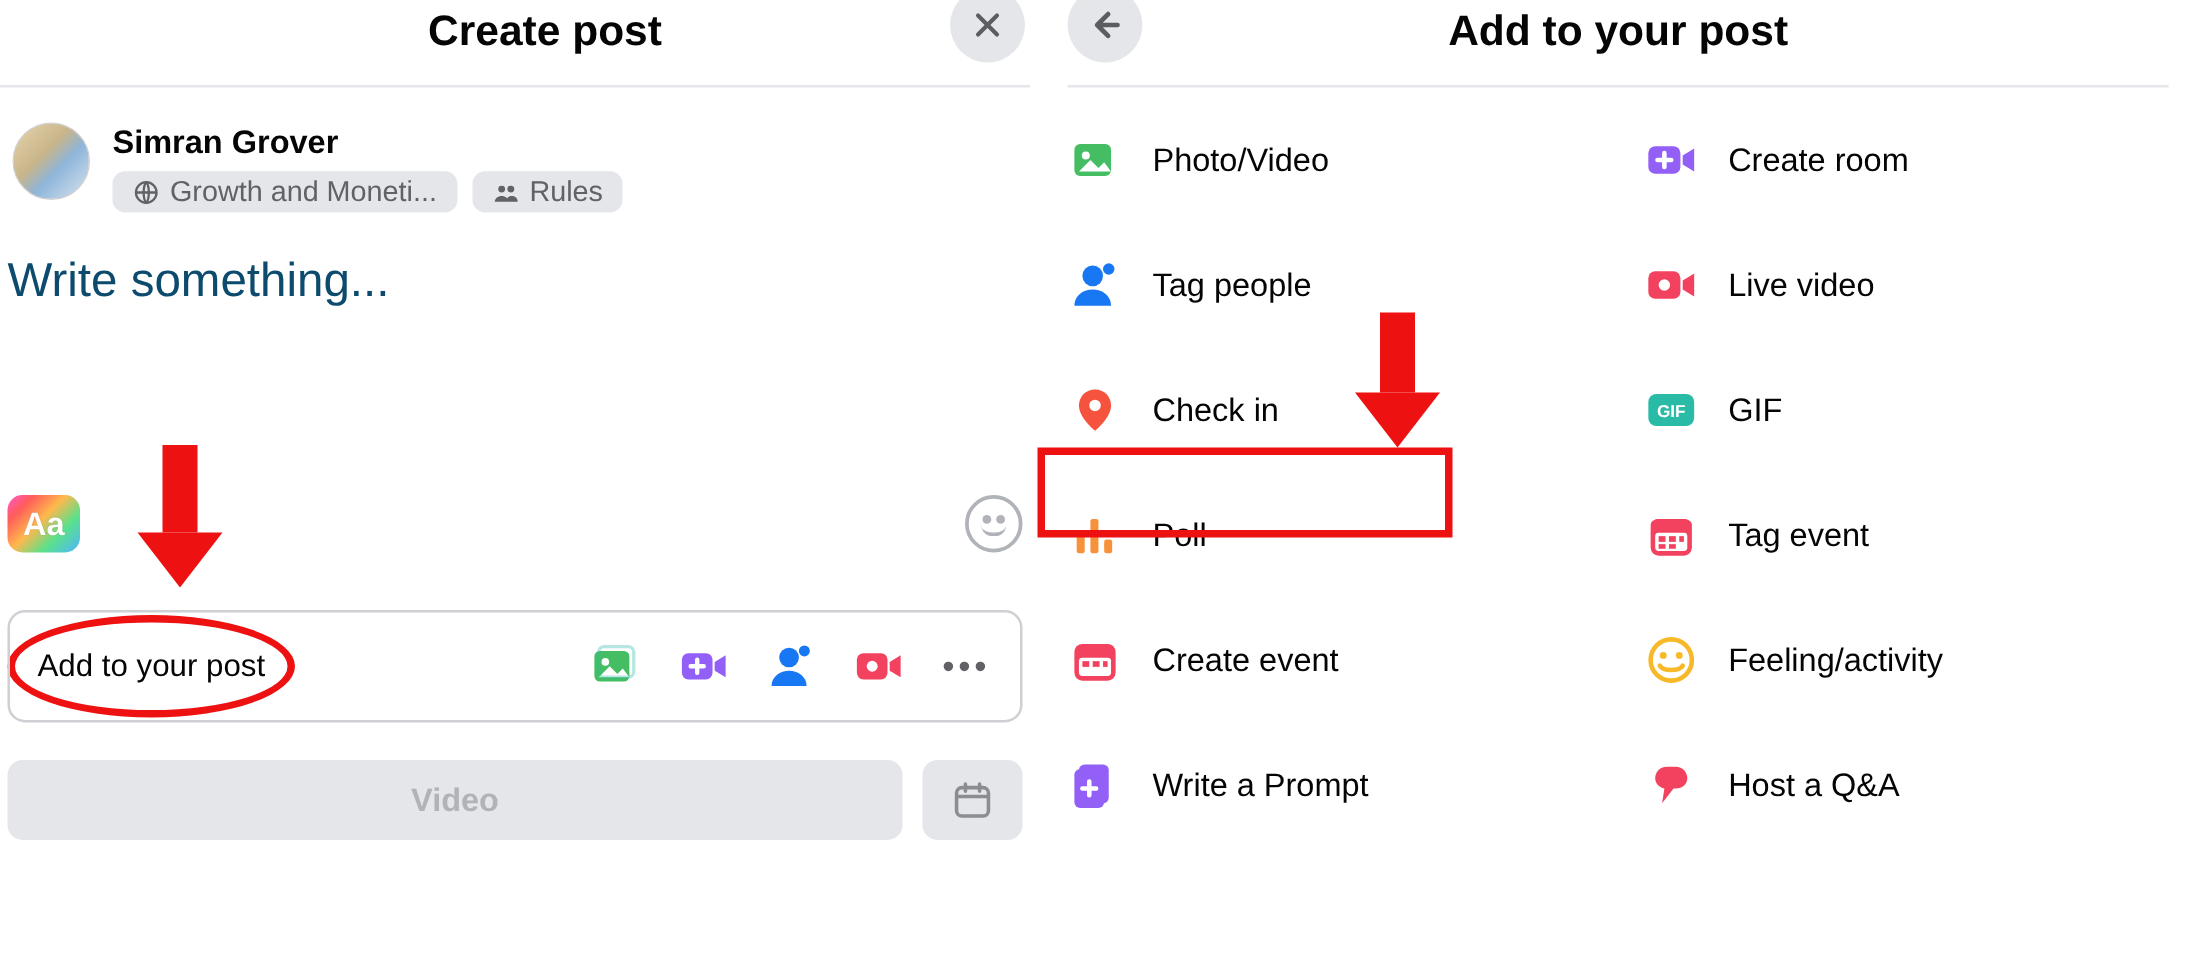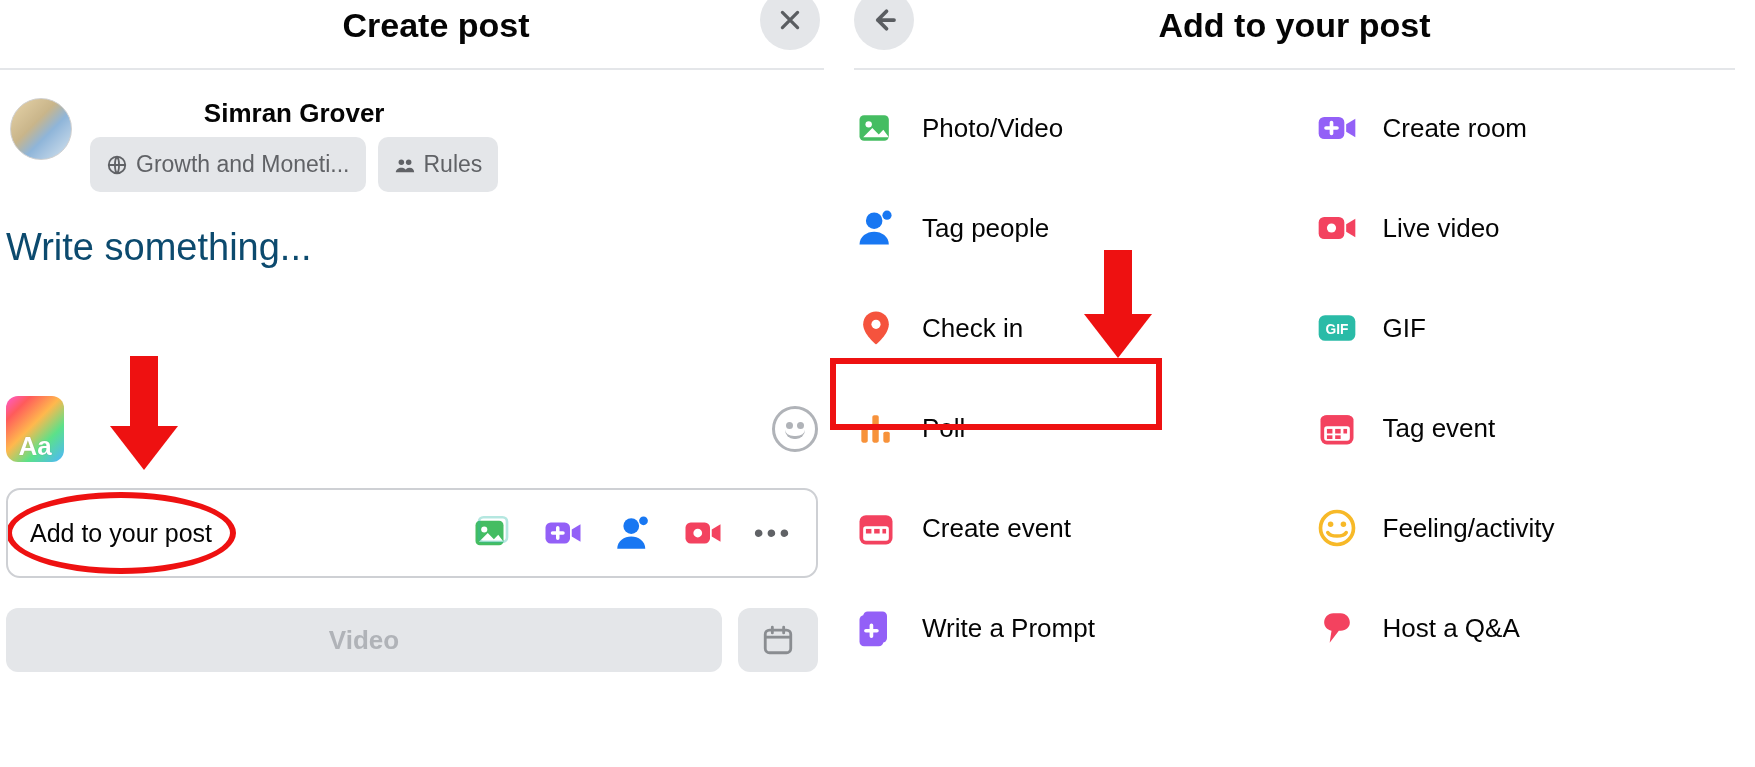--- a/index.html
+++ b/index.html
@@ -6,32 +6,32 @@
   html, body { margin: 0; padding: 0; font-family: Helvetica, Arial, sans-serif; color: #050505; background: #fff; }
   .stage { width: 1755px; height: 767px; position: relative; display: flex; }
   .panel-left { width: 824px; position: relative; padding: 0; }
   .panel-right { flex: 1; position: relative; padding: 0 20px 0 30px; }
   
   .hdr-left { position: relative; height: 70px; border-bottom: 2px solid #e4e6e9; }
   .hdr-left-title { position: absolute; left: 0; right: 0; top: 6px; text-align: center; font-weight: 700; font-size: 34px; margin-left: 48px; }
   .close-btn { position: absolute; right: 4px; top: -10px; width: 60px; height: 60px; border-radius: 50%; background: #e4e6e9; display: flex; align-items: center; justify-content: center; cursor: pointer; }
   .close-btn svg { width: 26px; height: 26px; }
   
-  .author-row { padding: 28px 10px 16px; display: flex; text-align: center; }
+  .author-row { padding: 28px 10px 16px; display: flex; }
   .avatar { width: 62px; height: 62px; border-radius: 50%; background: linear-gradient(135deg,#e7d4aa 0%, #c9b58a 40%, #8fb5d9 60%, #d9e5ef 100%); border: 1px solid #d0d0d0; flex: 0 0 auto; }
   .author-meta { margin-left: 18px; }
   .author-name { font-size: 26px; font-weight: 600; margin-bottom: 8px; }
   .chips { display: flex; gap: 12px; }
-  .chip { background: #e4e6e9; border-radius: 10px; padding: 14px 16px; display: flex; align-items: center; gap: 8px; font-size: 23px; color: #606266; cursor: pointer; }
+  .chip { background: #e4e6e9; border-radius: 10px; padding: 3px 16px; display: flex; align-items: center; gap: 8px; font-size: 23px; color: #606266; cursor: pointer; }
   .chip svg { width: 22px; height: 22px; fill: #606266; }
   
   .composer { padding: 18px 6px 0; font-size: 38px; color: #0c4a6e; }
   
   .midrow { position: absolute; left: 6px; right: 6px; top: 396px; display: flex; align-items: center; }
-  .bg-picker { width: 58px; height: 66px; border-radius: 12px; background: linear-gradient(135deg,#ff5bd1 0%, #ff5b5b 20%, #ffb84d 45%, #5be18a 70%, #4db5ff 100%); display: flex; align-items: flex-end; justify-content: center; color: #fff; font-weight: 700; font-size: 26px; }
+  .bg-picker { width: 58px; height: 46px; border-radius: 12px; background: linear-gradient(135deg,#ff5bd1 0%, #ff5b5b 20%, #ffb84d 45%, #5be18a 70%, #4db5ff 100%); display: flex; align-items: center; justify-content: center; color: #fff; font-weight: 700; font-size: 26px; }
   .bg-picker span { text-shadow: 0 0 1px rgba(0,0,0,.25); }
   .emoji-btn { margin-left: auto; width: 46px; height: 46px; border: 3px solid #b0b3b8; border-radius: 50%; position: relative; cursor: pointer; }
   .emoji-btn::before, .emoji-btn::after { content: ""; position: absolute; background: #b0b3b8; width: 7px; height: 7px; border-radius: 50%; top: 13px; }
   .emoji-btn::before { left: 11px; }
   .emoji-btn::after { right: 11px; }
   .emoji-smile { position: absolute; left: 10px; right: 10px; bottom: 10px; height: 9px; border-bottom: 3px solid #b0b3b8; border-radius: 0 0 24px 24px; }
   
   .add-card { position: absolute; left: 6px; right: 6px; top: 488px; border: 2px solid #ced0d4; border-radius: 14px; height: 90px; display: flex; align-items: center; padding: 0 22px; }
   .add-card-label { font-size: 25px; font-weight: 500; }
   .add-icons { margin-left: auto; display: flex; align-items: center; gap: 28px; }

